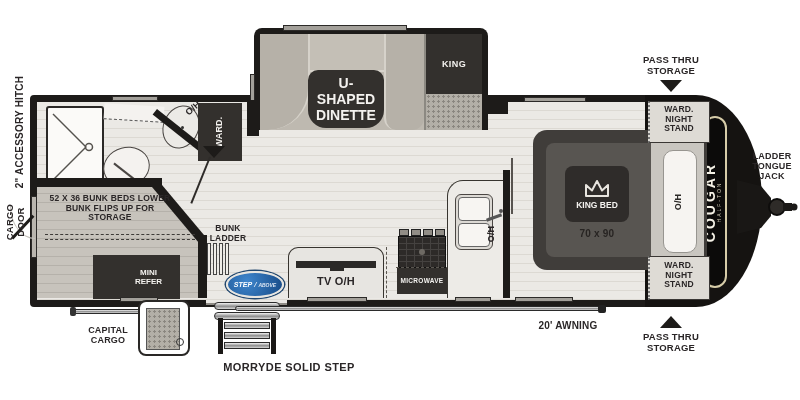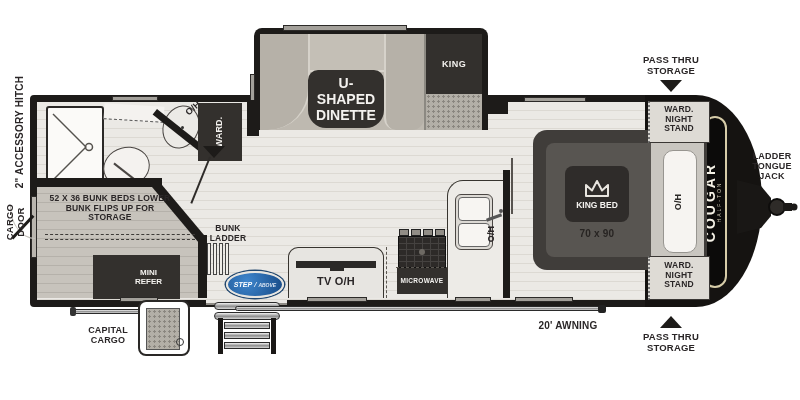--- a/index.html
+++ b/index.html
@@ -158,20 +158,21 @@
     <span style="color:#dfe7f2;font-weight:bold;font-style:italic;font-size:5px;">ABOVE</span>
   </div>
 
   <div class="abs metal" style="left:214px;top:302px;width:66px;height:8px;border-radius:4px;"></div>
   <div class="abs metal" style="left:214px;top:312px;width:66px;height:8px;border-radius:4px;"></div>
   <div class="abs" style="left:218px;top:318px;width:5px;height:36px;background:#1a1816;"></div>
   <div class="abs" style="left:271px;top:318px;width:5px;height:36px;background:#1a1816;"></div>
   <div class="abs metal" style="left:224px;top:322px;width:46px;height:7px;"></div>
   <div class="abs metal" style="left:224px;top:332px;width:46px;height:7px;"></div>
   <div class="abs metal" style="left:224px;top:342px;width:46px;height:7px;"></div>
+  <div class="lbl" style="left:196px;top:361px;width:186px;font-size:11px;letter-spacing:.4px;">MORRYDE SOLID STEP</div>
 
   <div class="abs metal" style="left:74px;top:309px;width:66px;height:5px;"></div>
   <div class="abs" style="left:70px;top:307px;width:6px;height:9px;background:#333;border-radius:2px;"></div>
   <div class="abs" style="left:138px;top:300px;width:52px;height:56px;background:#fff;border:2px solid #2a2826;border-radius:8px;box-sizing:border-box;">
     <div class="speck" style="position:absolute;left:6px;top:6px;width:32px;height:40px;border:1px solid #555;"></div>
     <div style="position:absolute;right:4px;bottom:8px;width:6px;height:6px;border:1.5px solid #333;border-radius:50%;"></div>
   </div>
   <div class="lbl" style="left:80px;top:325px;width:56px;font-size:9px;">CAPITAL CARGO</div>
 
   <div class="abs metal" style="left:235px;top:306px;width:366px;height:5px;border-radius:3px;"></div>

